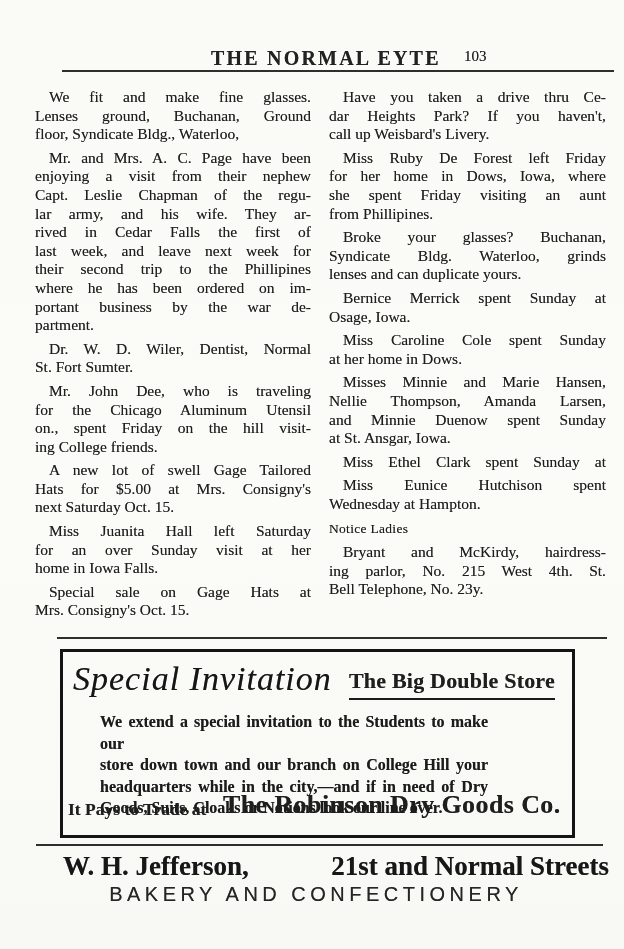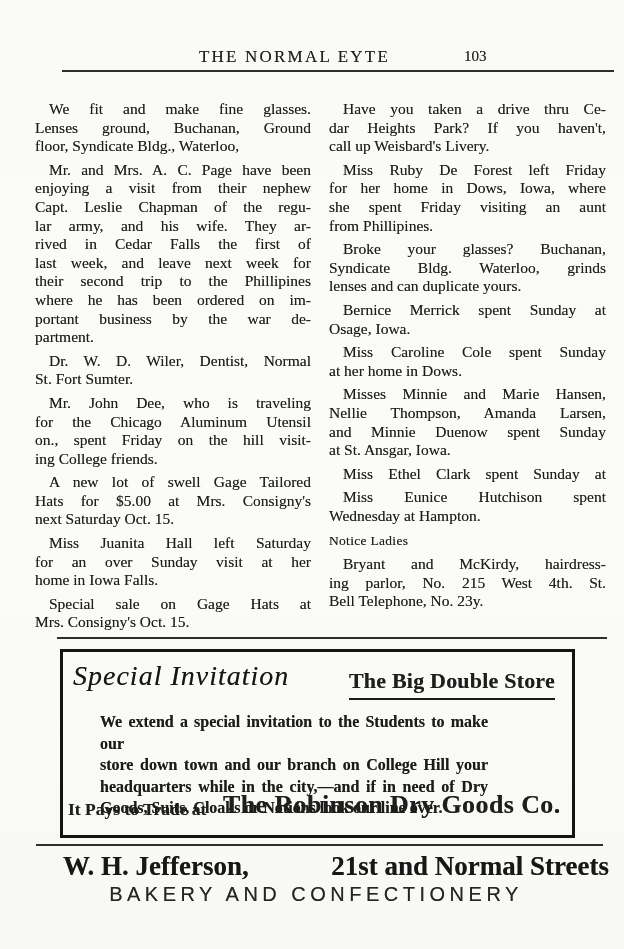--- a/index.html
+++ b/index.html
@@ -5,51 +5,51 @@
   html,body { margin:0; padding:0; background:#e8e8e6; }
   .page {
     position:relative; width:624px; height:949px;
     background:linear-gradient(180deg,#fafaf6 0%,#fbfbf8 55%,#f8f8f4 100%);
     font-family:"Liberation Serif","DejaVu Serif",serif;
     color:#1e1e1e; overflow:hidden;
     text-shadow:0 0 0.4px rgba(20,20,20,0.55);
   }
   
   .running-title {
-    position:absolute; top:47px; left:199px;
-    font-size:17px; letter-spacing:2.2px; font-weight:normal; color:#222;
+    position:absolute; top:47px; left:211px;
+    font-size:20px; letter-spacing:2.2px; font-weight:bold; color:#222;
   }
   .page-number { position:absolute; top:48px; left:464px; font-size:15px; }
   .rule { position:absolute; background:#2e2e2c; }
   .rule.header { top:70px; left:62px; width:552px; height:2px; }
   .rule.mid    { top:637px; left:57px; width:550px; height:2px; }
   .rule.bottom { top:844px; left:36px; width:567px; height:2px; }
 
   
-  .col { position:absolute; top:100px; font-size:15.5px; line-height:18.6px; }
+  .col { position:absolute; top:88px; font-size:15.5px; line-height:18.6px; }
   .col.left  { left:35px;  width:276px; }
   .col.right { left:329px; width:277px; }
   .para { margin:0 0 0 0; padding-top:5px; }
   .para:first-child { padding-top:0; }
   .line { display:block; }
   .line.j { text-align:justify; text-align-last:justify; -moz-text-align-last:justify; }
   .line.indent { text-indent:14px; }
   .notice-heading {
     font-weight:normal; font-size:13.5px;
     padding-top:7px; margin-bottom:-1px; letter-spacing:0.3px;
   }
 
   
   .ad-box {
     position:absolute; left:60px; top:649px; width:509px; height:183px;
     border:3px solid #141414; background:transparent;
   }
   .ad-title {
     position:absolute; left:10px; top:8px;
-    font-style:italic; font-size:28px; letter-spacing:1px; color:#161616;
+    font-style:italic; font-size:34px; letter-spacing:1px; color:#161616;
   }
   .ad-store {
     position:absolute; left:286px; top:16px;
     font-size:22px; font-weight:bold; letter-spacing:0.2px;
     border-bottom:2px solid #1a1a1a; padding-bottom:4px;
   }
   .ad-body {
     position:absolute; left:37px; top:59px; width:388px;
     font-size:16px; font-weight:bold; line-height:21.5px; color:#1b1b1b;
   }

